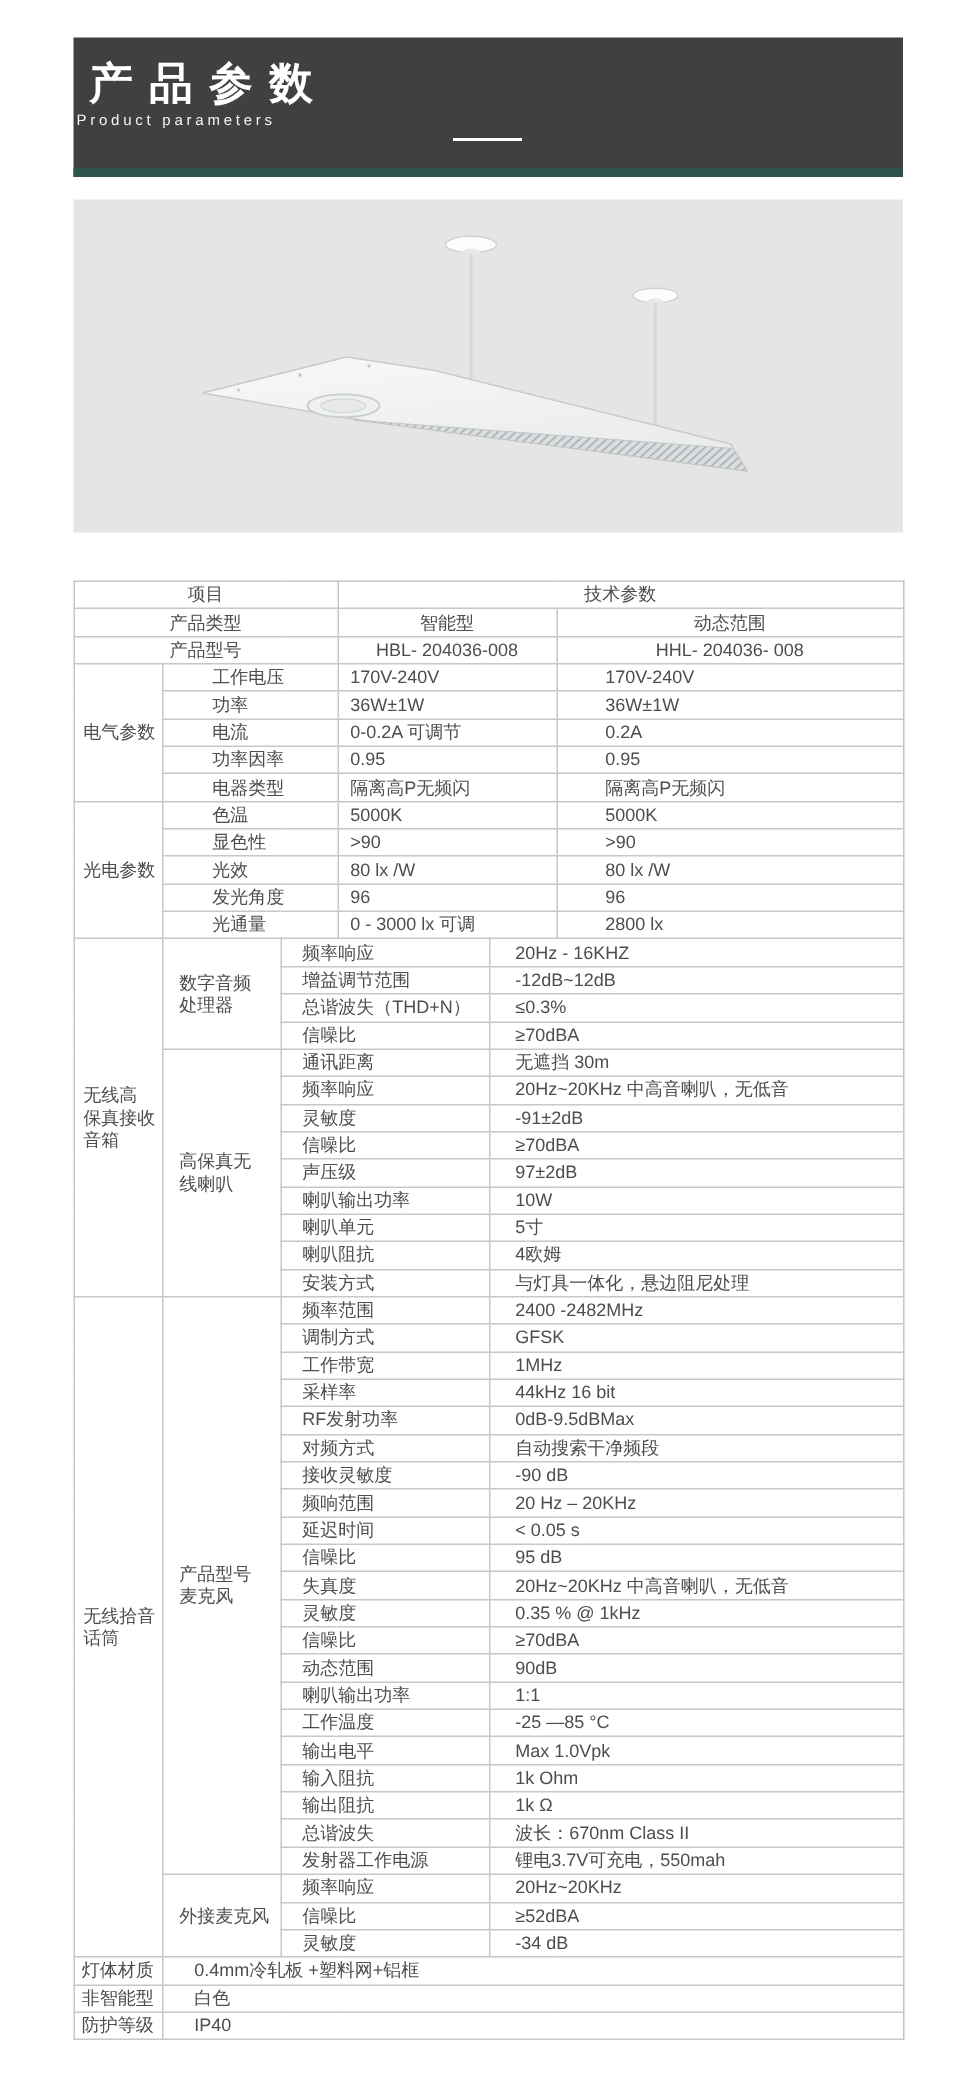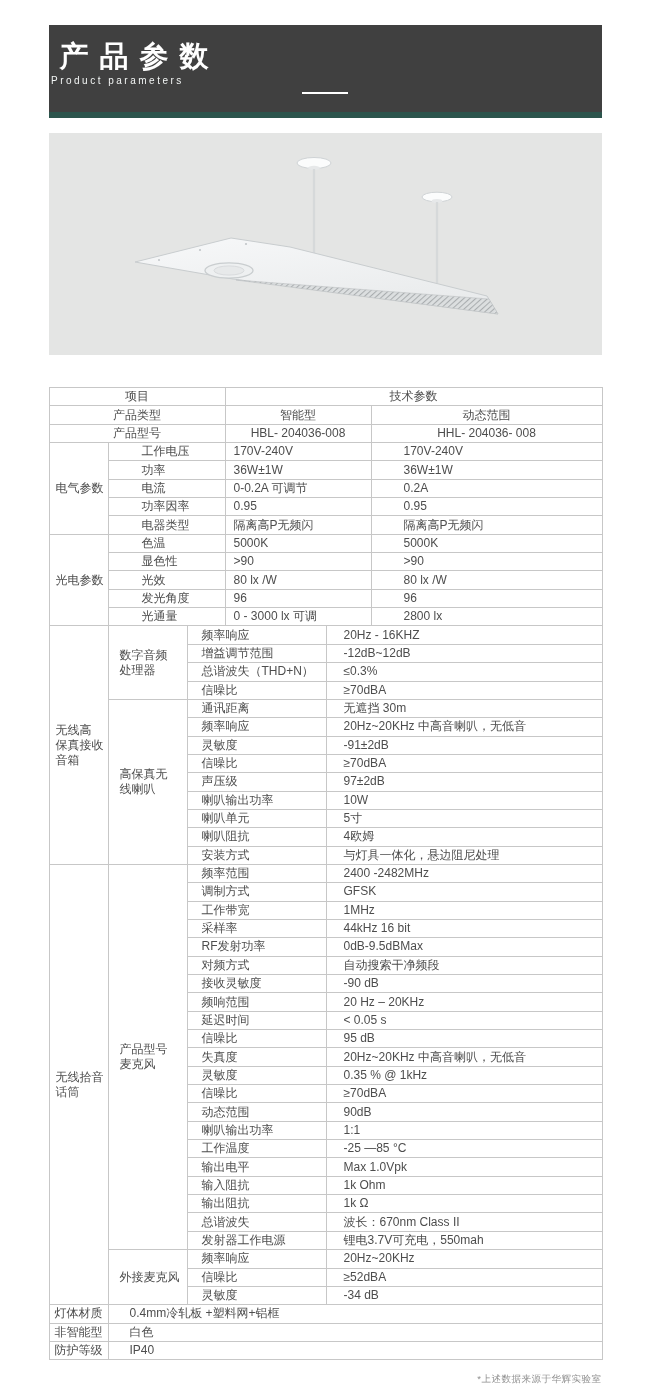--- a/index.html
+++ b/index.html
@@ -359,14 +359,13 @@
         <td class="blabel">非智能型</td>
         <td colspan="5" class="bval">白色</td>
       </tr>
       <tr>
         <td class="blabel">防护等级</td>
         <td colspan="5" class="bval">IP40</td>
       </tr>
     </tbody>
   </table>
 
-  <div class="footnote">*上述数据来源于华辉实验室</div>
 </div>
 
 </body></html>

